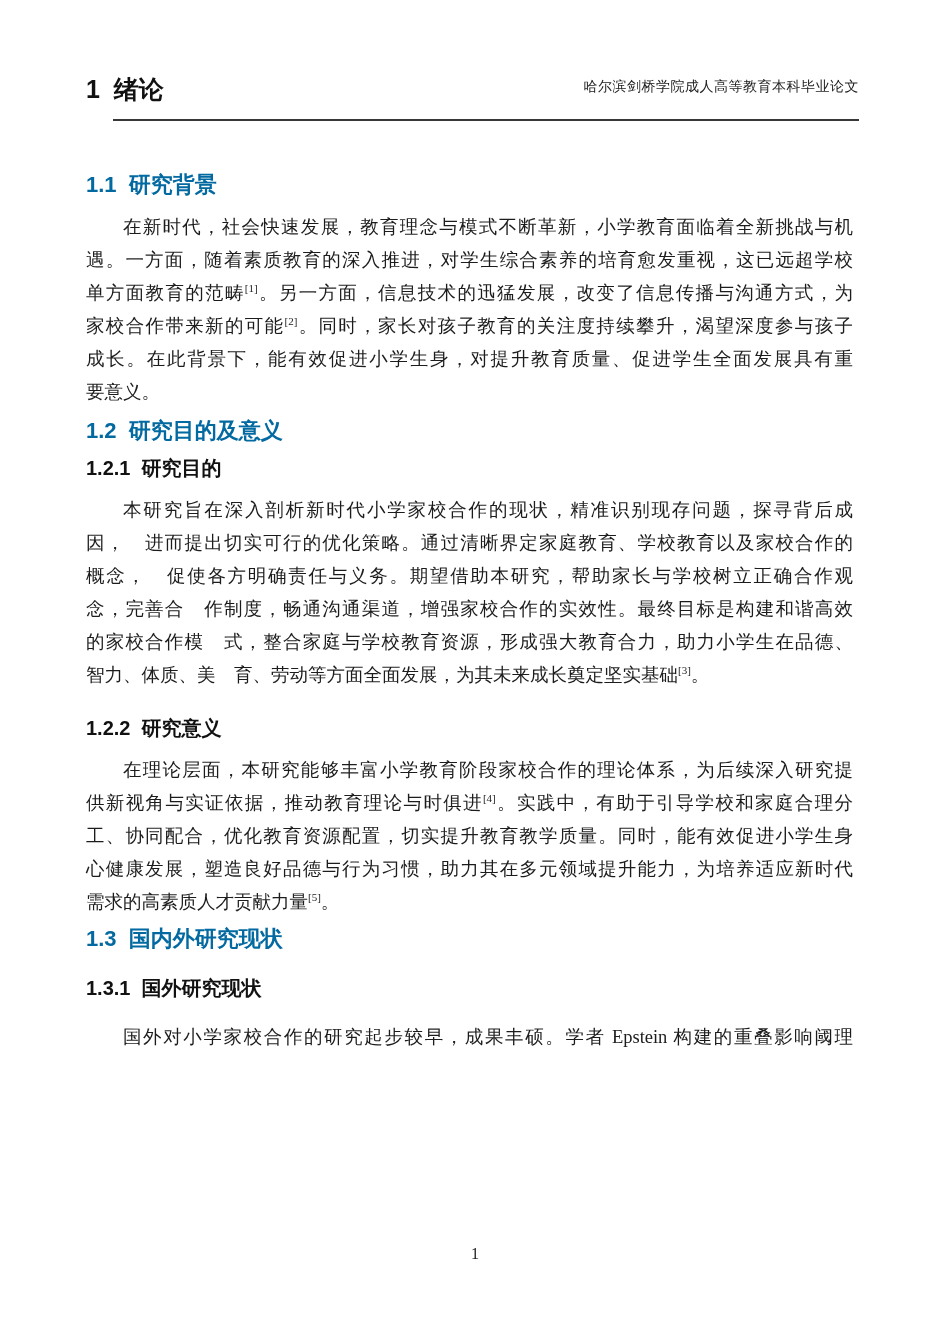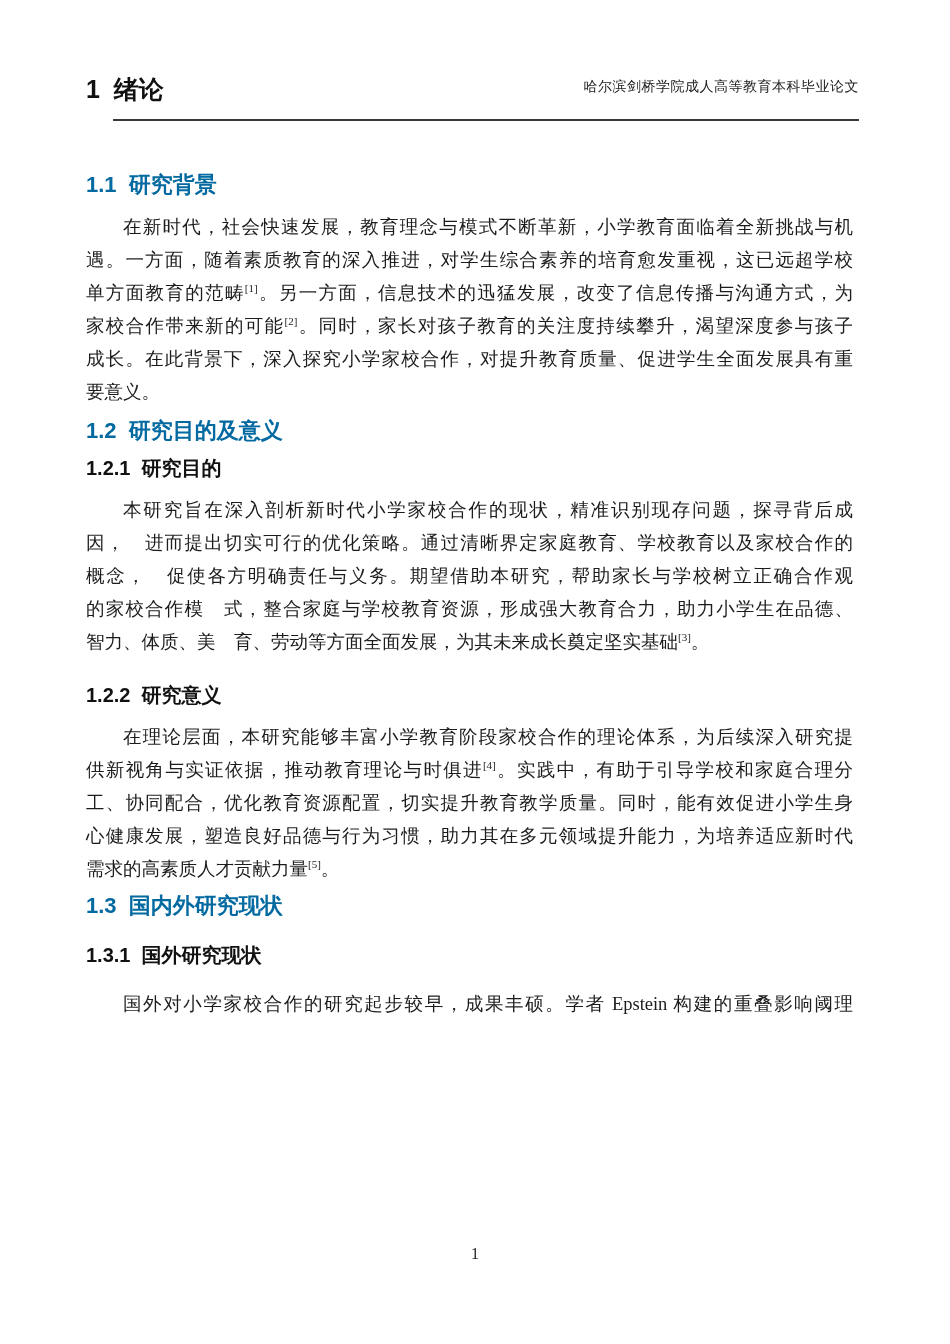--- a/index.html
+++ b/index.html
@@ -110,32 +110,33 @@
 
     <h1 class="chapter">1  绪论</h1>
 
     <h2 class="section sec-1-1">1.1  研究背景</h2>
 
     <div class="para para-bg">
         <div class="line indent fill">在新时代，社会快速发展，教育理念与模式不断革新，小学教育面临着全新挑战与机</div>
         <div class="line fill">遇。一方面，随着素质教育的深入推进，对学生综合素养的培育愈发重视，这已远超学校</div>
         <div class="line fill">单方面教育的范畴<sup>[1]</sup>。另一方面，信息技术的迅猛发展，改变了信息传播与沟通方式，为</div>
         <div class="line fill">家校合作带来新的可能<sup>[2]</sup>。同时，家长对孩子教育的关注度持续攀升，渴望深度参与孩子</div>
-        <div class="line fill">成长。在此背景下，深入探究小学家校合作，对提升教育质量、促进学生全面发展具有重</div>
+        <div class="line fill">成长。在此背景下，能有效促进小学生身，对提升教育质量、促进学生全面发展具有重</div>
         <div class="line">要意义。</div>
       </div>
 
     <h2 class="section sec-1-2">1.2  研究目的及意义</h2>
 
     <h3 class="subsection sub-1-2-1">1.2.1  研究目的</h3>
 
     <div class="para para-pu">
         <div class="line indent fill">本研究旨在深入剖析新时代小学家校合作的现状，精准识别现存问题，探寻背后成</div>
         <div class="line fill">因，　进而提出切实可行的优化策略。通过清晰界定家庭教育、学校教育以及家校合作的</div>
         <div class="line fill">概念，　促使各方明确责任与义务。期望借助本研究，帮助家长与学校树立正确合作观</div>
+        <div class="line fill">念，完善合　作制度，畅通沟通渠道，增强家校合作的实效性。最终目标是构建和谐高效</div>
         <div class="line fill">的家校合作模　式，整合家庭与学校教育资源，形成强大教育合力，助力小学生在品德、</div>
         <div class="line">智力、体质、美　育、劳动等方面全面发展，为其未来成长奠定坚实基础<sup>[3]</sup>。</div>
       </div>
 
     <h3 class="subsection sub-1-2-2">1.2.2  研究意义</h3>
 
     <div class="para para-si">
         <div class="line indent fill">在理论层面，本研究能够丰富小学教育阶段家校合作的理论体系，为后续深入研究提</div>
         <div class="line fill">供新视角与实证依据，推动教育理论与时俱进<sup>[4]</sup>。实践中，有助于引导学校和家庭合理分</div>
         <div class="line fill">工、协同配合，优化教育资源配置，切实提升教育教学质量。同时，能有效促进小学生身</div>

